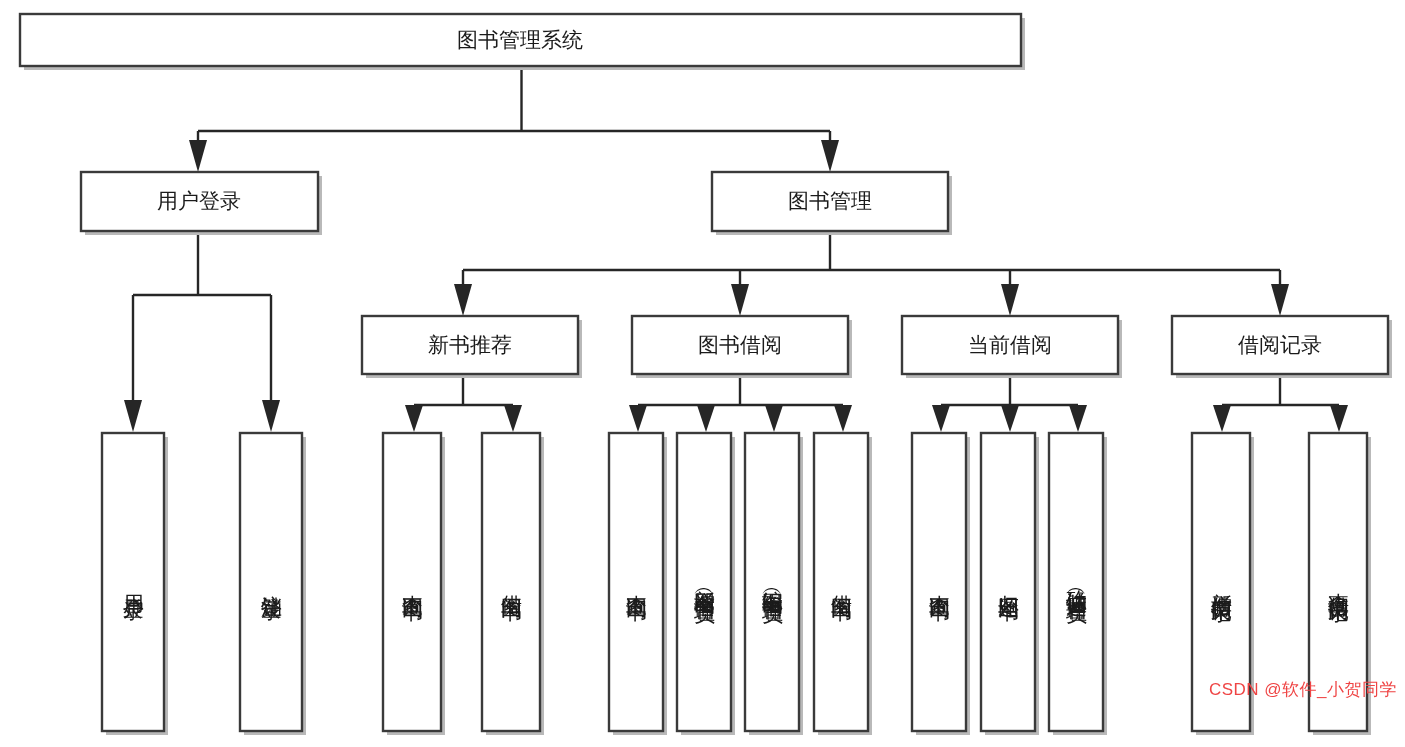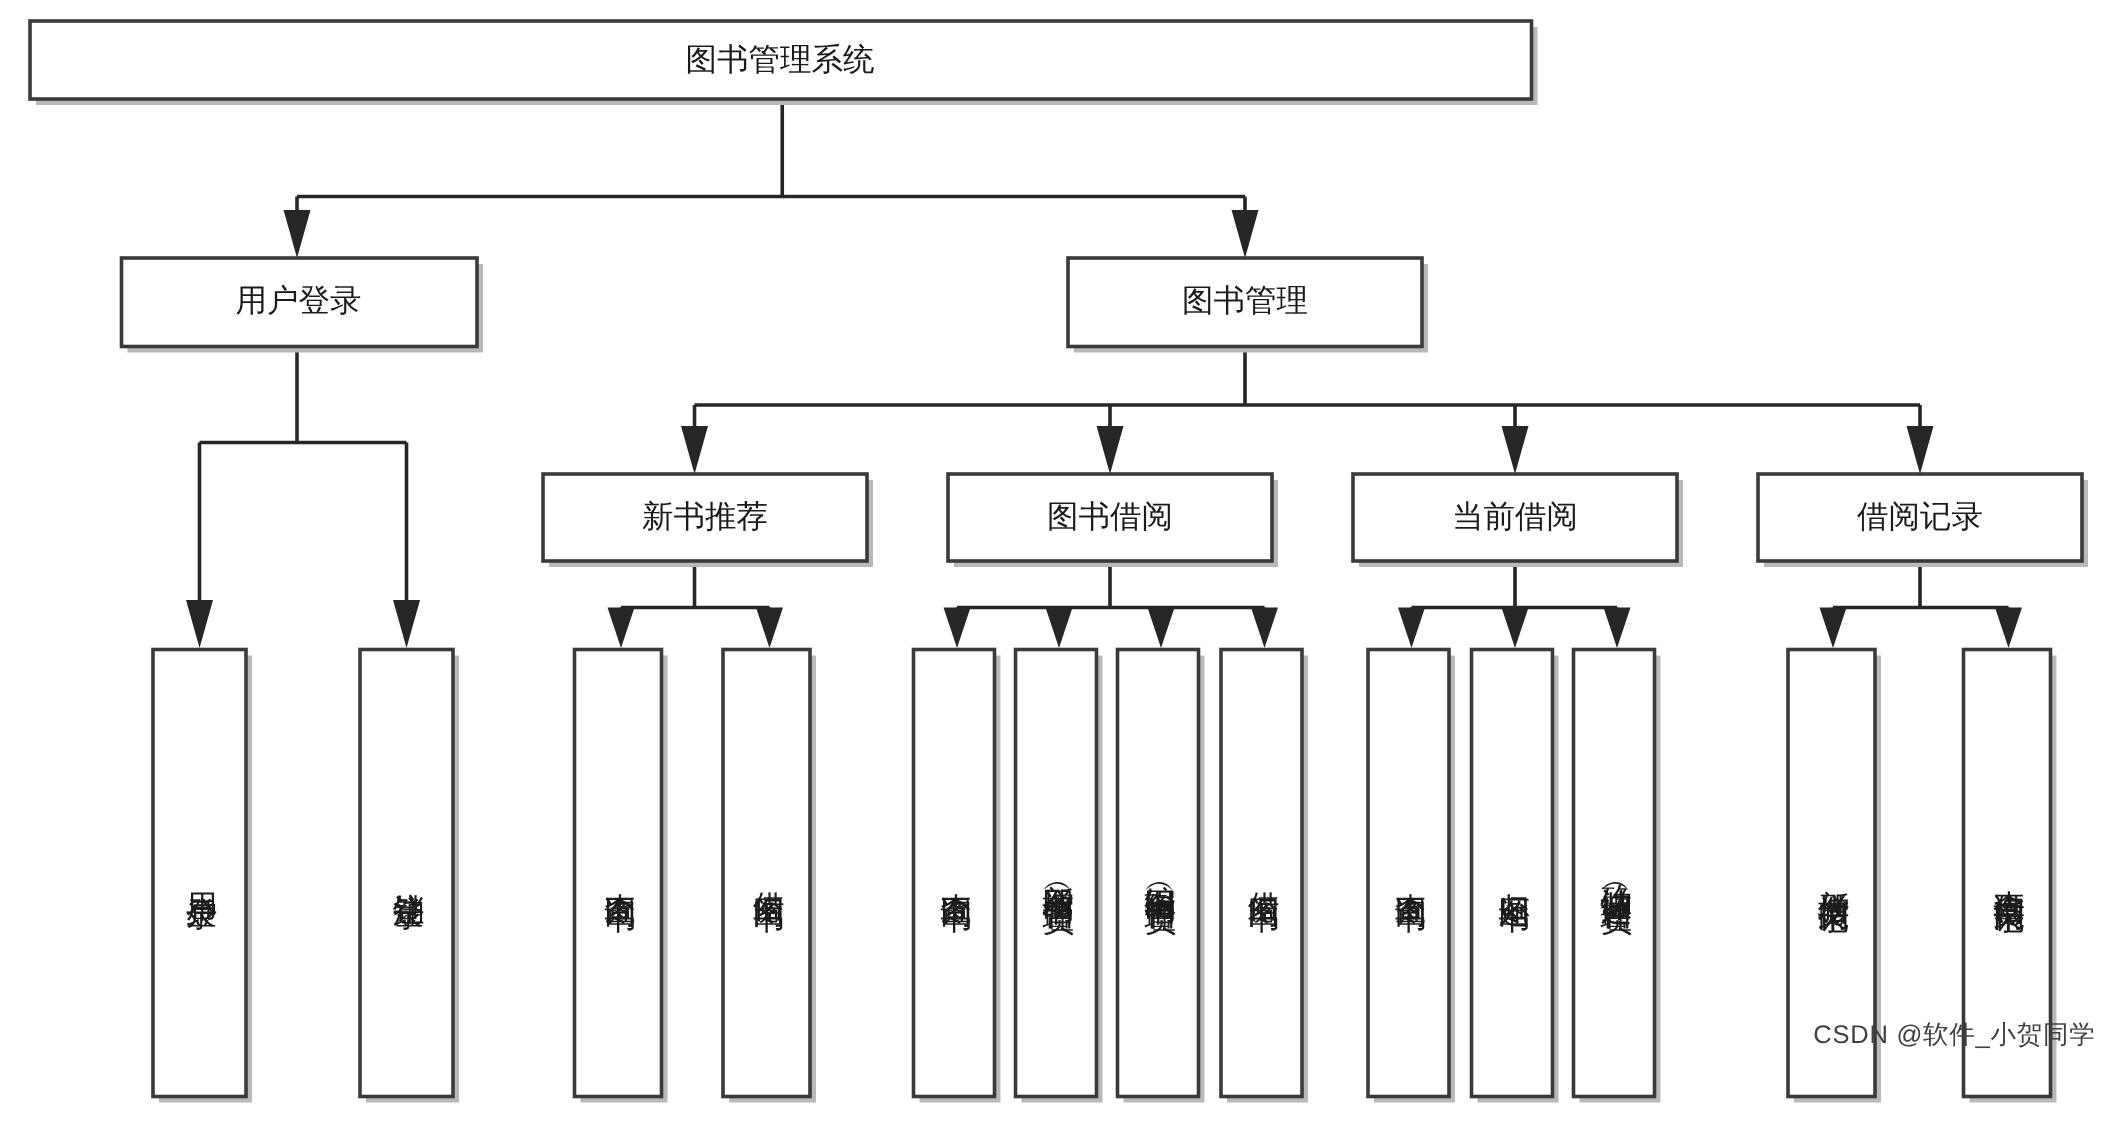--- a/index.html
+++ b/index.html
@@ -68,21 +68,21 @@
     white-space: nowrap;
     pointer-events: none;
     text-align: center;
   }
   .watermark {
     position: absolute;
     right: 8px;
     bottom: 6px;
     font-family: "Liberation Sans", "DejaVu Sans", sans-serif;
     font-size: 17px;
-    color: #404040;
+    color: #ef4444;
     letter-spacing: 0.5px;
     white-space: nowrap;
   }
 </style>
 </head>
 <body>
 
 <div id="diagram-root">
 
   <svg id="flow-svg" viewBox="0 0 1405 747">

